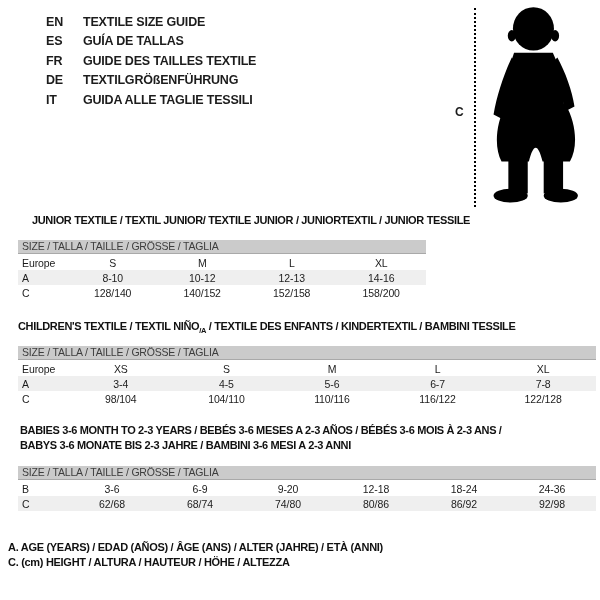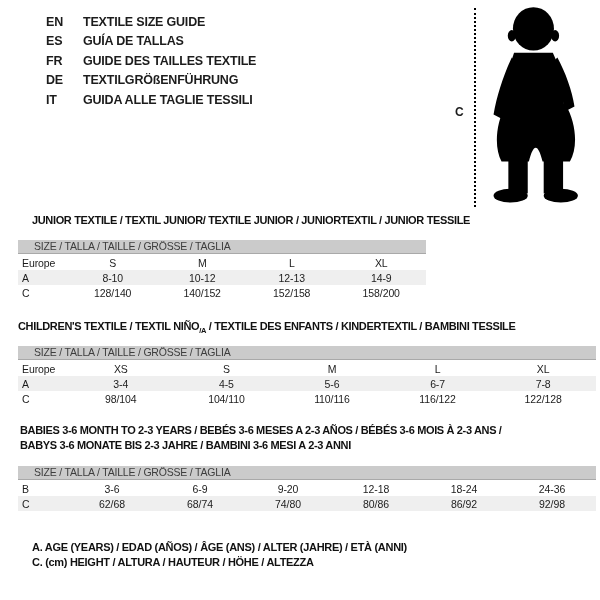--- a/index.html
+++ b/index.html
@@ -26,30 +26,30 @@
   #sec2-title{left:18px;top:319px;}
   #sec3-title{left:20px;top:423px;}
   .sub{font-size:7.5px;vertical-align:sub;}
 
   
   .tbl{background:#fff;}
   #tbl1{left:18px;top:240px;width:408px;}
   #tbl2{left:18px;top:346px;width:578px;}
   #tbl3{left:18px;top:466px;width:578px;}
   .size-bar{background:#cbcbcb;border-bottom:1px solid #a9a9a9;color:#3d3d3d;
-            font-size:10.5px;line-height:13px;height:13px;padding-left:16px;
+            font-size:10.5px;line-height:13px;height:13px;padding-left:4px;
             letter-spacing:-0.2px;white-space:nowrap;overflow:hidden;}
   table{width:100%;border-collapse:collapse;table-layout:fixed;margin-top:1px;}
   td{font-size:10.5px;height:15px;text-align:center;padding:0;letter-spacing:-0.1px;white-space:nowrap;}
   td.rowlabel{text-align:left;padding-left:4px;}
   tr.alt{background:#efefef;}
   col.lab{width:50px;}
 
   
-  .footnotes{left:32px;top:540px;}
+  .footnotes{left:8px;top:540px;}
   .footnote{font-weight:bold;font-size:11px;line-height:14.6px;letter-spacing:-0.3px;white-space:nowrap;color:#111;}
 </style>
 </head>
 <body>
 
 <div class="abs langs">
   <div class="lang-row">
     <span class="lang-code">EN</span>
     <span class="lang-label">TEXTILE SIZE GUIDE</span>
   </div>
@@ -106,21 +106,21 @@
         <td>S</td>
         <td>M</td>
         <td>L</td>
         <td>XL</td>
       </tr>
       <tr class="alt">
         <td class="rowlabel">A</td>
         <td>8-10</td>
         <td>10-12</td>
         <td>12-13</td>
-        <td>14-9</td>
+        <td>14-16</td>
       </tr>
       <tr>
         <td class="rowlabel">C</td>
         <td>128/140</td>
         <td>140/152</td>
         <td>152/158</td>
         <td>158/200</td>
       </tr>
     </tbody>
   </table>

